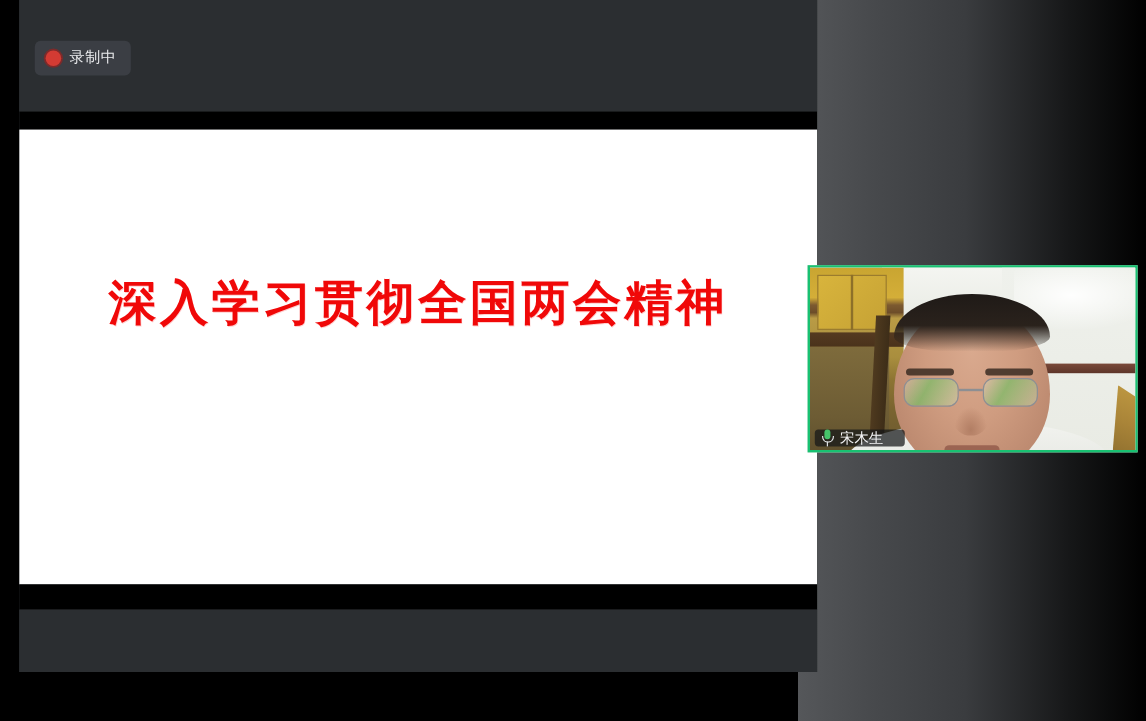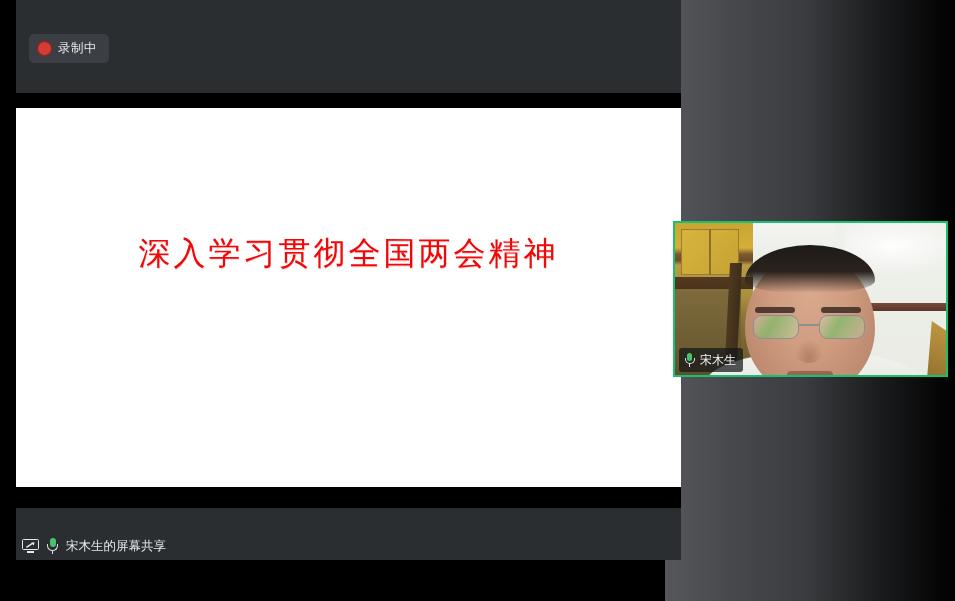--- a/index.html
+++ b/index.html
@@ -115,22 +115,22 @@
     display: flex;
     flex-direction: column;
     align-items: center;
     justify-content: flex-start;
     padding-top: 106px;
     box-sizing: border-box;
   }
   .slide-line {
     color: #f00808;
     font-family: "DejaVu Serif", "Liberation Serif", serif;
-    font-size: 32px;
-    font-weight: 400;
+    font-size: 40px;
+    font-weight: 700;
     letter-spacing: 3px;
     line-height: 78px;
     white-space: nowrap;
     text-shadow: 0.5px 0.5px 0 rgba(255,120,120,0.35);
   }
 
   
   .share-status {
     position: absolute;
     left: 0;
@@ -374,25 +374,25 @@
     left: 112px; top: 148px;
     width: 46px; height: 8px;
     border-radius: 4px;
     background: #8c5446;
     opacity: 0.75;
   }
   .vt-nametag {
     position: absolute;
     left: 4px;
     bottom: 3px;
-    height: 24px;
+    height: 14px;
     display: flex;
     align-items: center;
     gap: 5px;
-    padding: 0 7px 0 5px;
+    padding: 0 18px 0 5px;
     border-radius: 3px;
     background: rgba(20,22,24,0.72);
     box-sizing: border-box;
   }
   .vt-nametag .icon-mic { width: 11px; height: 15px; }
   .vt-nametag .icon-mic .mic-cap { left: 3px; width: 5px; height: 8px; }
   .vt-nametag .icon-mic .mic-arc { left: 0.5px; top: 5px; width: 10px; height: 6px; }
   .vt-nametag .icon-mic .mic-stem { left: 4.6px; top: 10.5px; height: 3.5px; }
   .vt-name {
     color: #f2f3f4;
@@ -418,36 +418,20 @@
       <span class="rec-label">录制中</span>
     </div>
 
     <div class="slide">
       <div class="slide-line">深入学习贯彻全国两会精神</div>
     </div>
 
     <div class="letterbox-bottom"></div>
     <div class="share-bottombar"></div>
 
-    <div class="share-status">
-      <span class="icon-screenshare">
-        <span class="scr-body"></span>
-        <span class="scr-stand"></span>
-        <svg class="scr-arrow" viewBox="0 0 9 6" xmlns="http://www.w3.org/2000/svg" aria-hidden="true">
-          <path d="M0.4 5.4 L7.2 0.9" stroke="#e6e8ea" stroke-width="1.4" fill="none"></path>
-          <path d="M8.6 0.3 L4.6 0.9 L7.9 3.3 Z" fill="#e6e8ea"></path>
-        </svg>
-      </span>
-      <span class="icon-mic">
-        <span class="mic-cap"></span>
-        <span class="mic-arc"></span>
-        <span class="mic-stem"></span>
-      </span>
-      <span class="share-status-text">宋木生的屏幕共享</span>
-    </div>
 
   </div>
 
   <div class="video-tile">
     <div class="vt-scene">
       <div class="vt-ceiling"></div>
       <div class="vt-wall-right"></div>
       <div class="vt-wallline"></div>
       <div class="vt-wood-corner"></div>
       <div class="vt-doorframe"></div>

